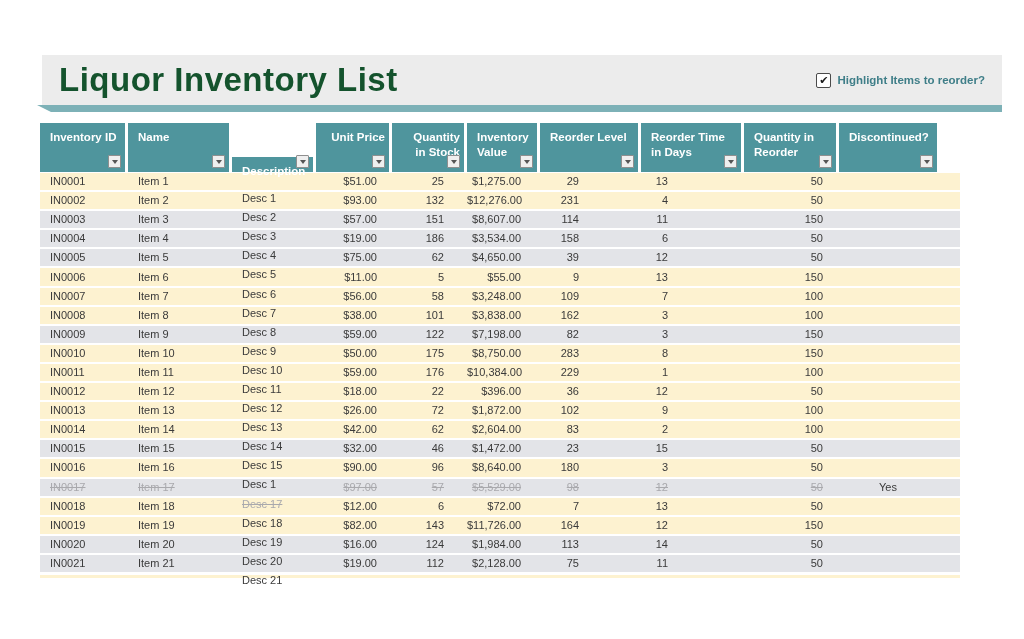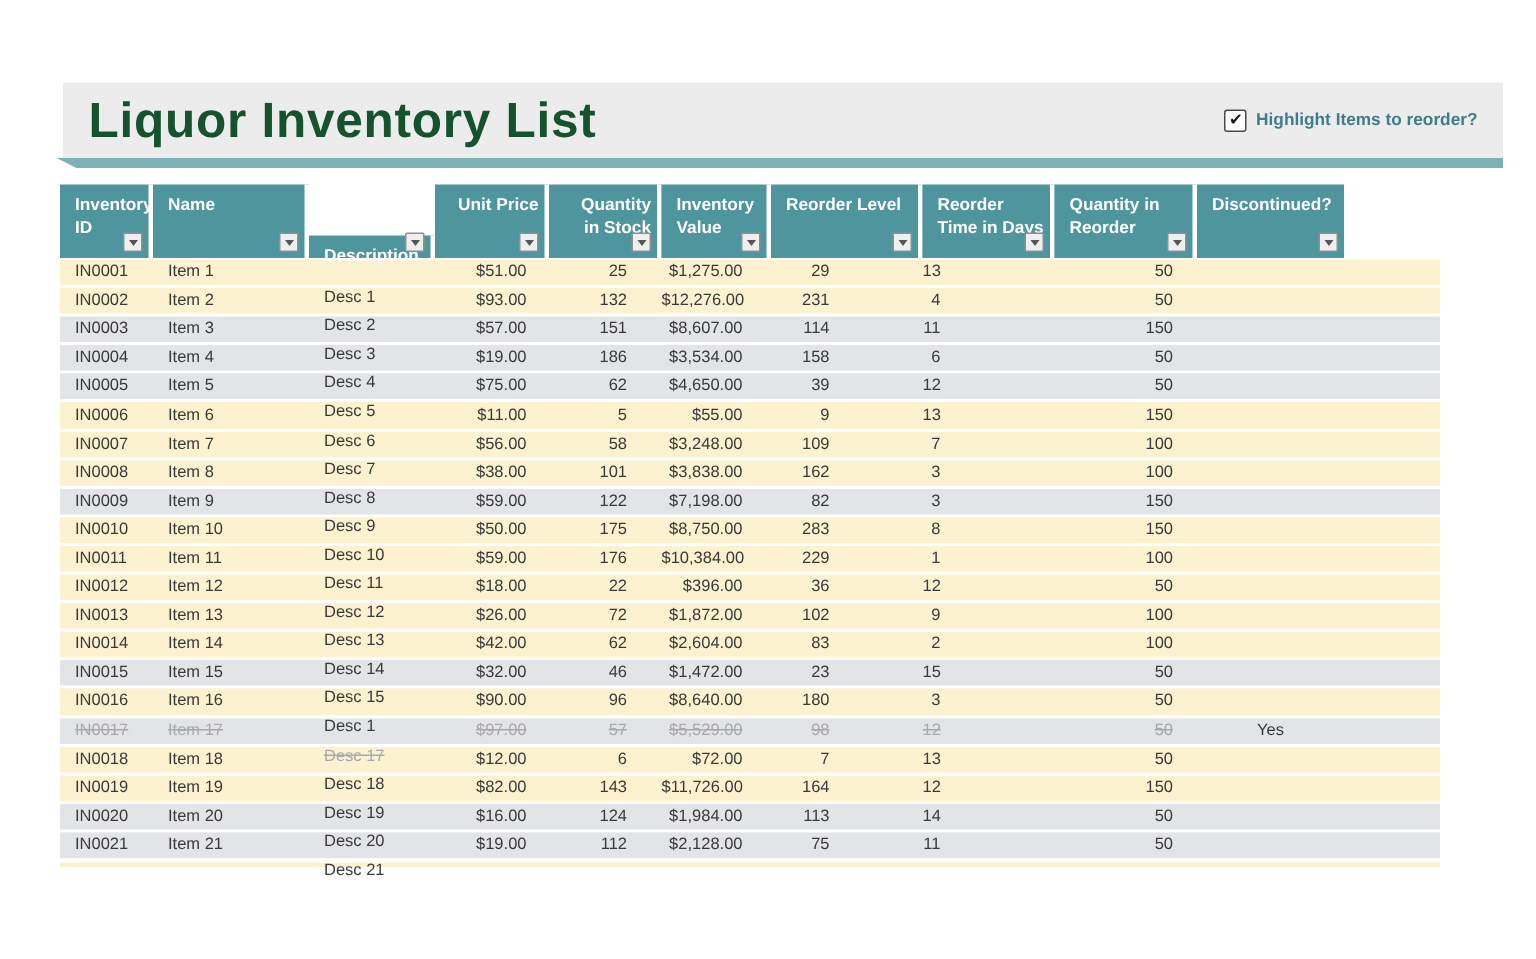--- a/index.html
+++ b/index.html
@@ -55,22 +55,22 @@
   .tr.gray{background:#e3e4e8;}
   .td{
     box-sizing:border-box;font-size:11px;color:#3a3a3a;line-height:17px;
     white-space:nowrap;overflow:hidden;
   }
   .td.left{text-align:left;padding-left:10px;}
   .td.right{text-align:right;padding-right:16px;}
   .td.center{text-align:center;}
   .td.strike{color:#a9a9ad;text-decoration:line-through;}
   
-  .c0{width:62px;}  .c1{width:104px;} .c2{width:84px;margin-top:34px;}  .c3{width:76px;text-align:right;}  .c4{width:75px;text-align:right;}
-  .c5{width:73px;}  .c6{width:101px;} .c7{width:88px;} .c8{width:95px;}  .c9{width:98px;}
+  .c0{width:88px;}  .c1{width:104px;} .c2{width:84px;margin-top:34px;}  .c3{width:76px;text-align:right;}  .c4{width:75px;text-align:right;}
+  .c5{width:73px;}  .c6{width:101px;} .c7{width:103px;} .c8{width:95px;}  .c9{width:98px;}
   
   .td.c3{padding-right:15px;} .td.c4{padding-right:23px;} .td.c5{padding-right:19px;}
   .td.c6{padding-right:62px;} .td.c7{padding-right:76px;} .td.c8{padding-right:16px;}
   .partial-row{width:920px;height:3px;background:#fdf2d0;margin-top:1px;}
 </style>
 </head>
 <body>
 
 <div class="page">
 

